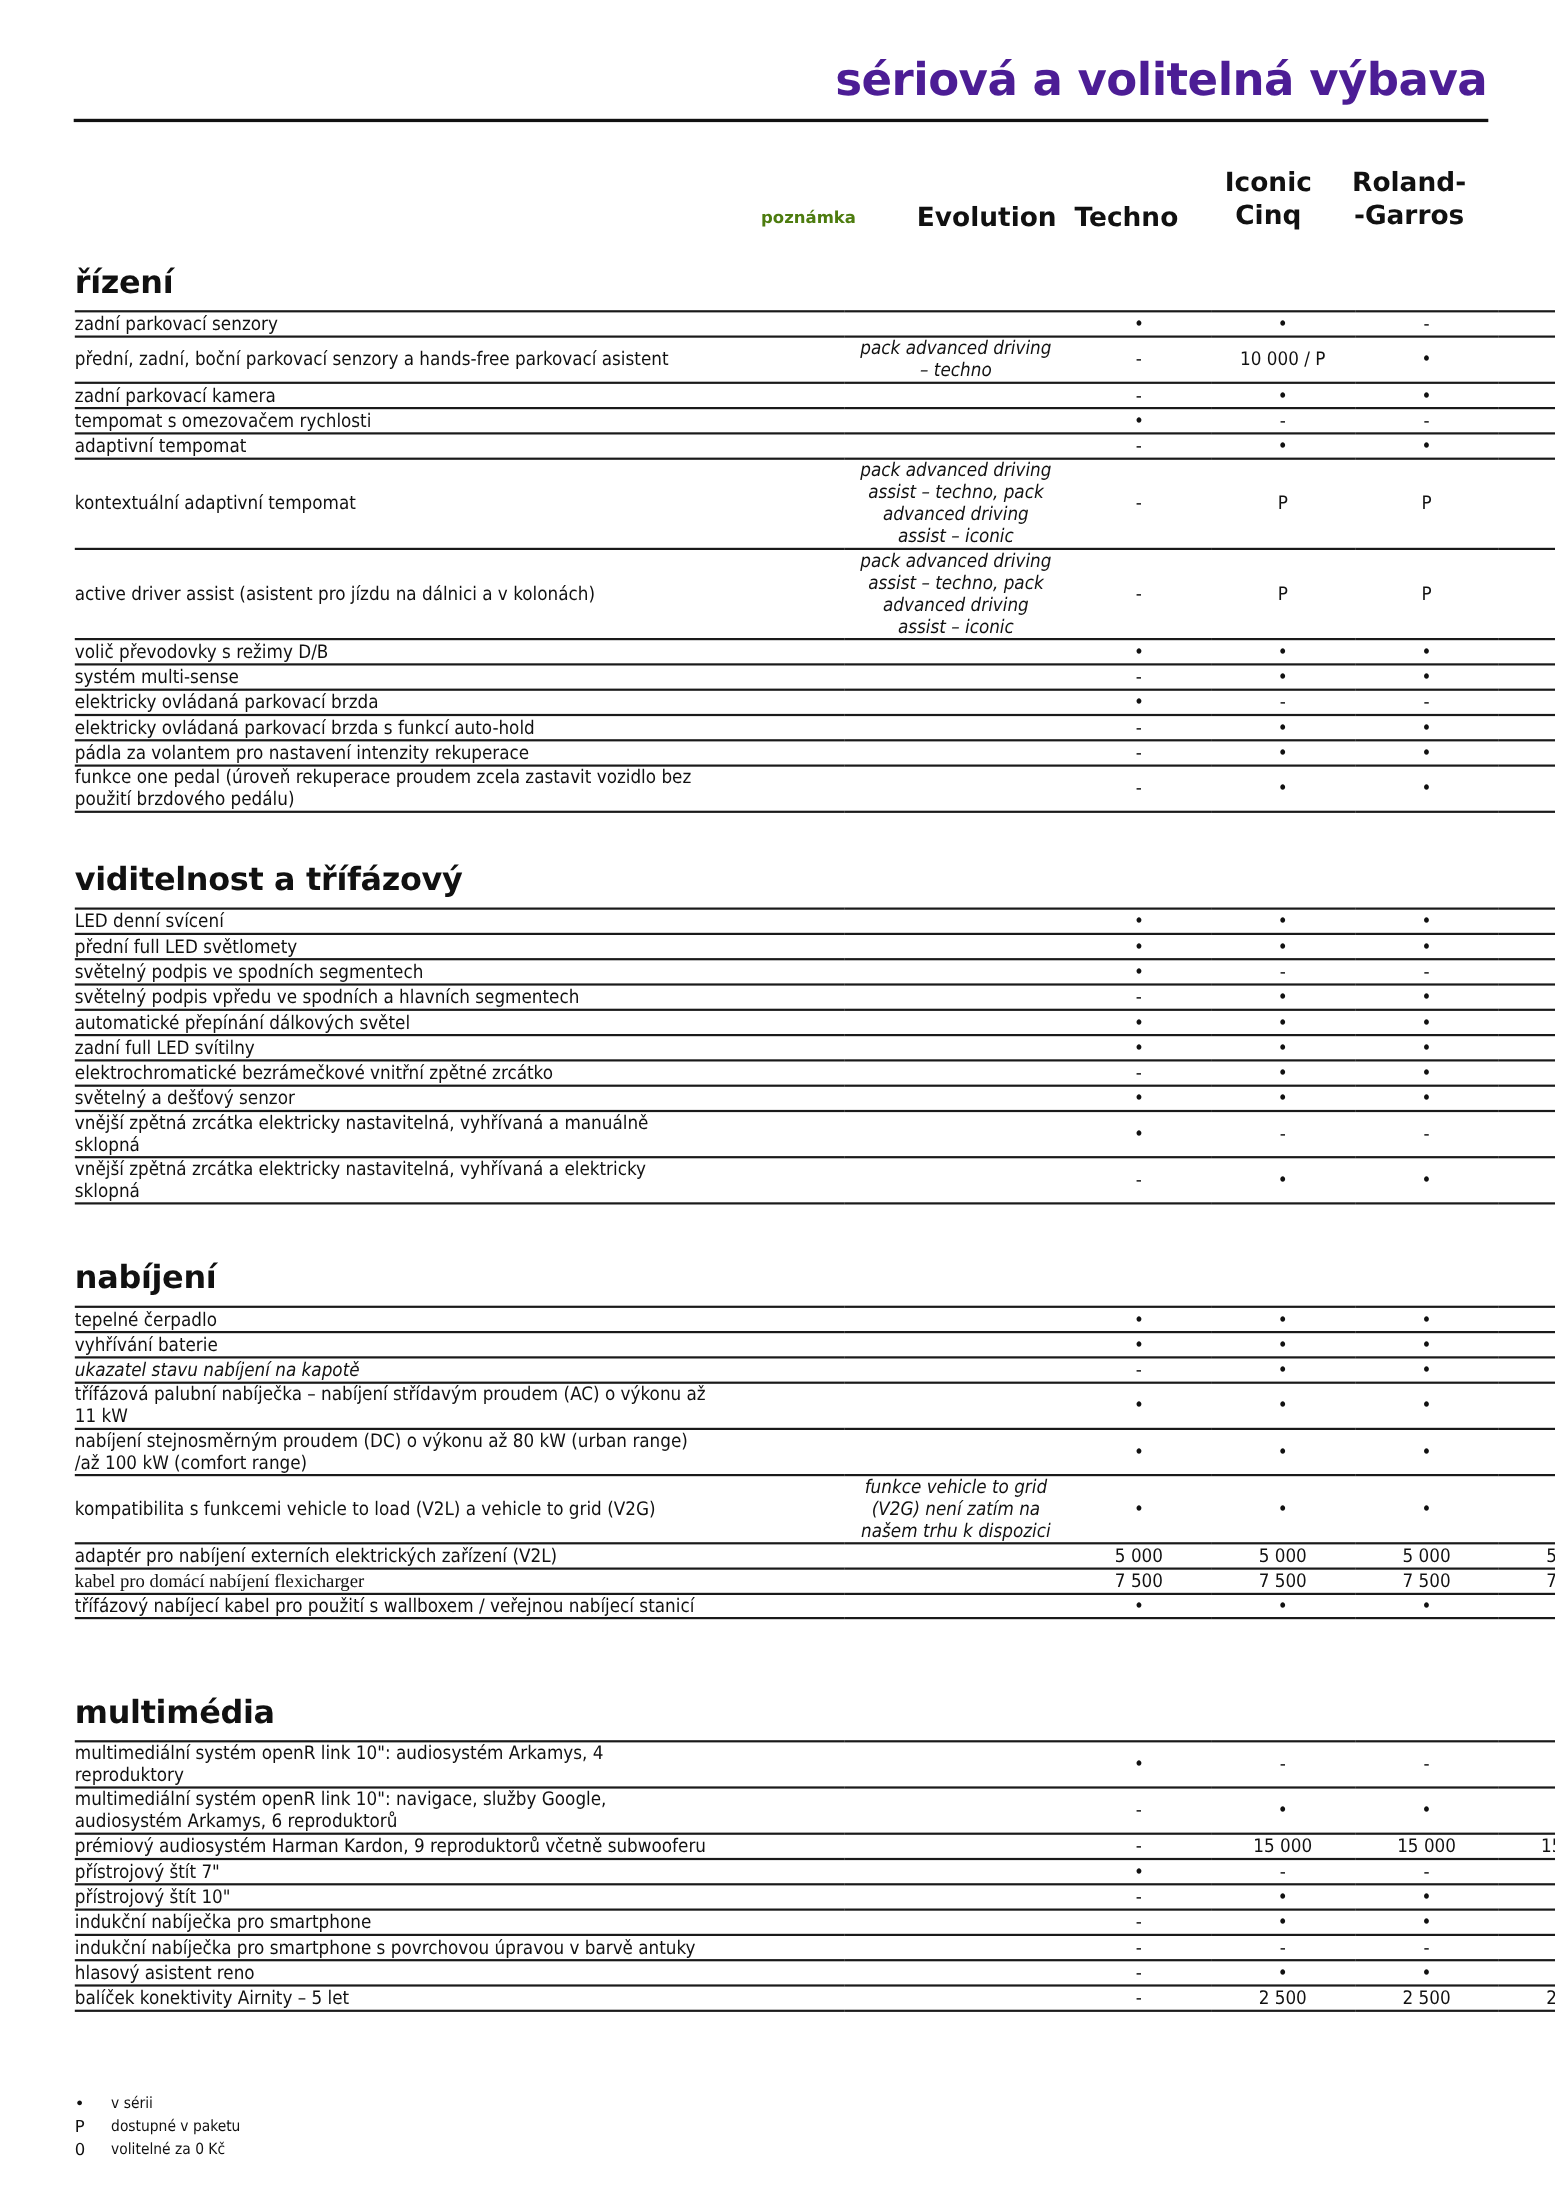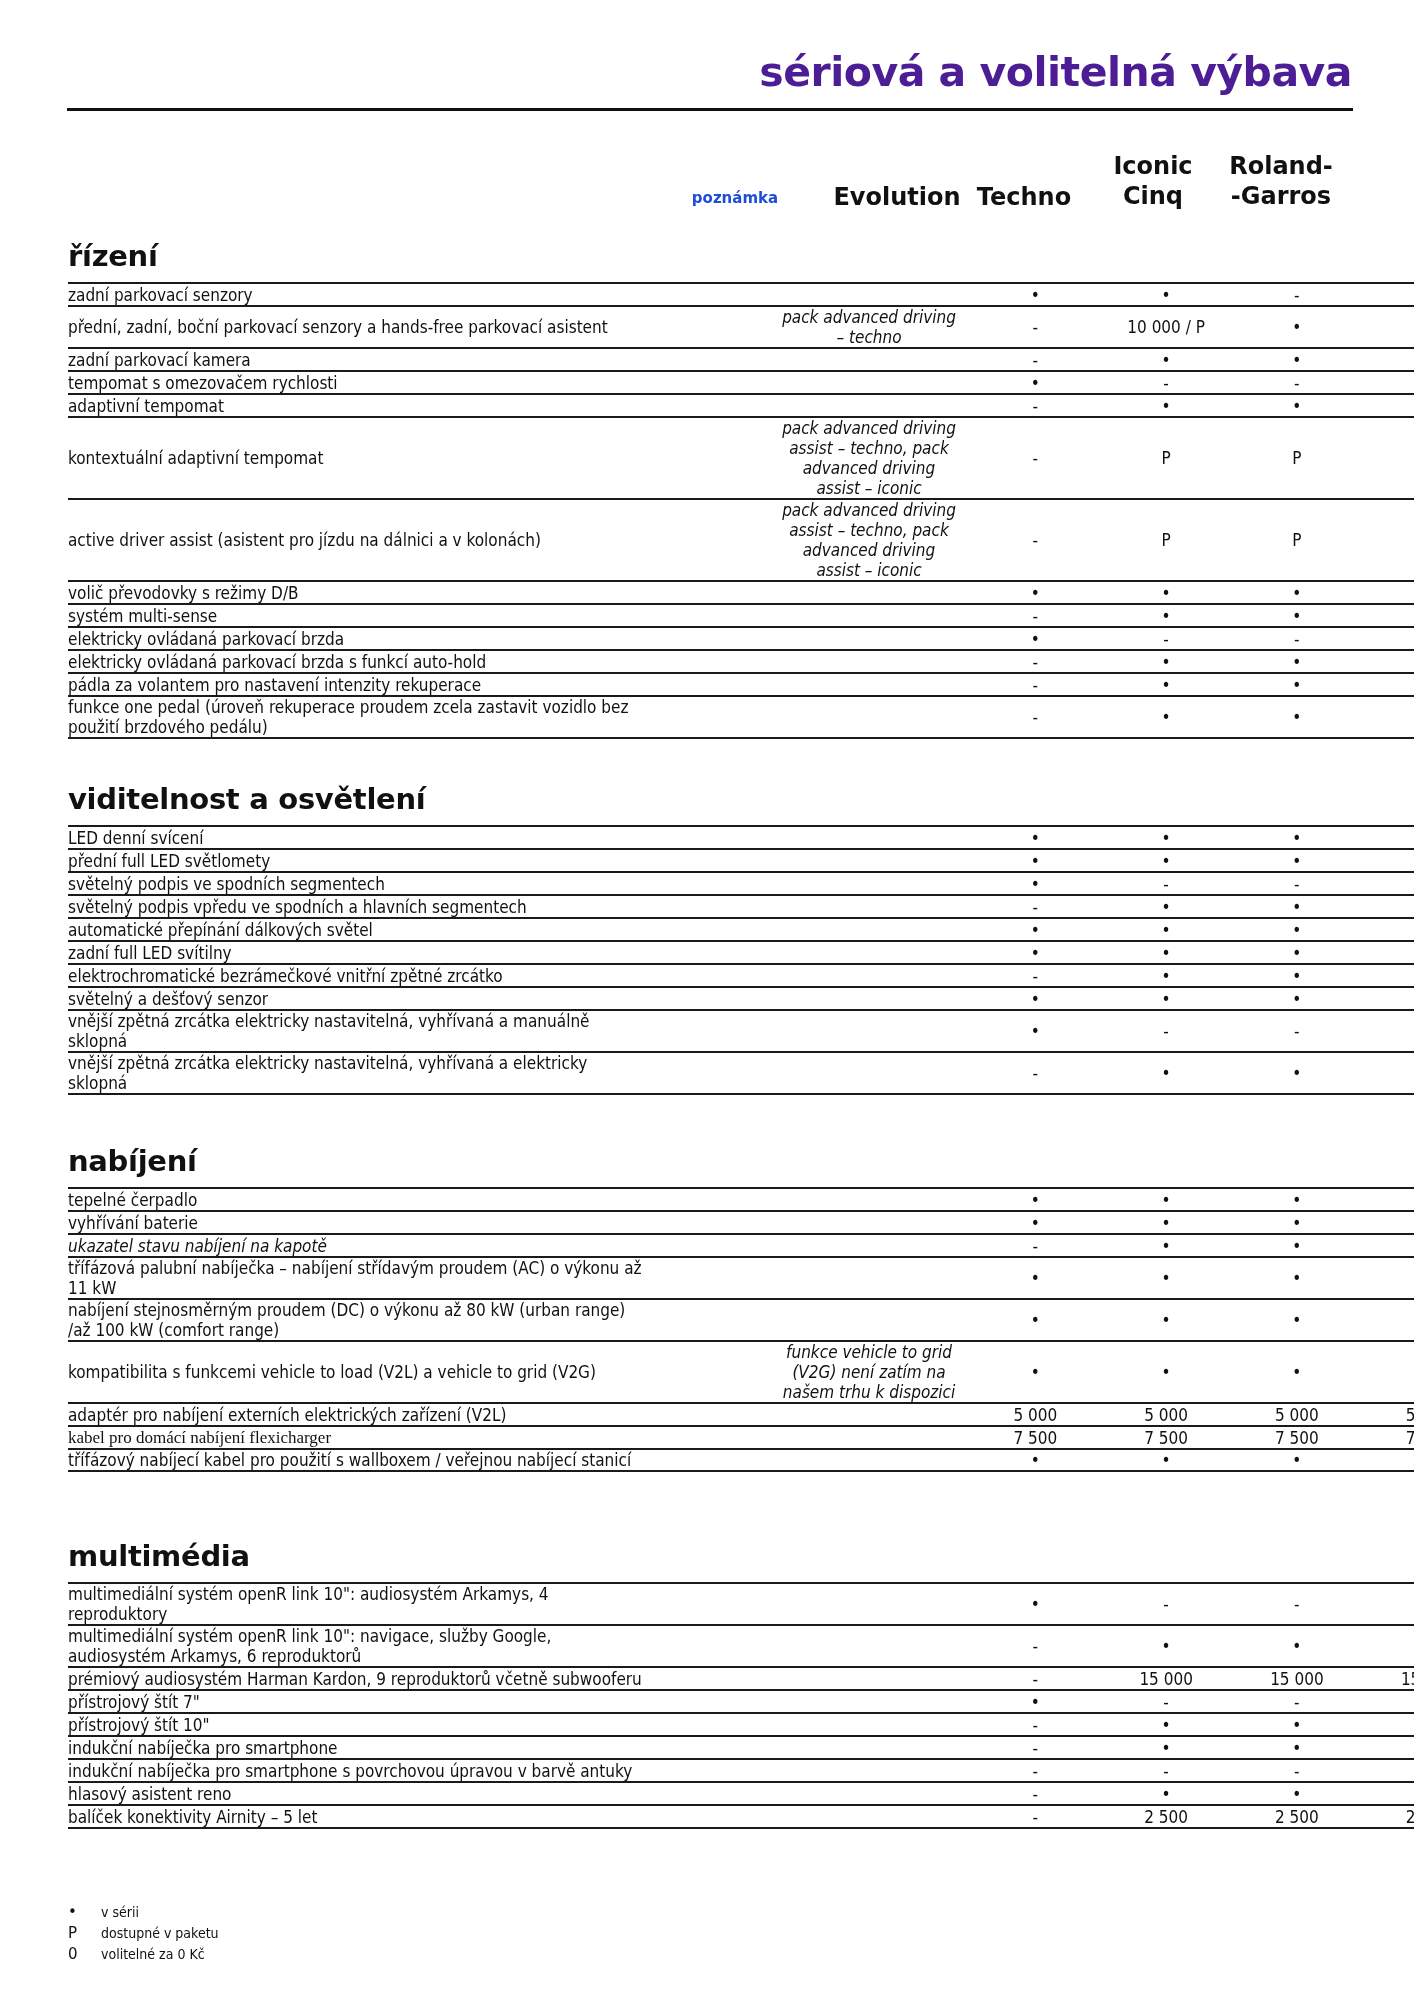--- a/index.html
+++ b/index.html
@@ -16,21 +16,21 @@
   }
   .top-rule {
     position: absolute; left: 67px; width: 1286px; top: 108px; height: 3px; background: #111;
   }
   .col-head {
     position: absolute; font-family: "DejaVu Sans", sans-serif; font-weight: bold;
     font-size: 24px; line-height: 30px; text-align: center; color: #111; white-space: nowrap;
   }
   .col-note-head {
     position: absolute; left: 655px; width: 160px; top: 189px; text-align: center;
-    font-family: "DejaVu Sans", sans-serif; font-weight: bold; font-size: 15px; color: #1d4ed8;
+    font-family: "DejaVu Sans", sans-serif; font-weight: bold; font-size: 15px; color: #4d7c0f;
   }
   .section {
     position: absolute; left: 68px; width: 1277px;
   }
   .section-title {
     font-family: "DejaVu Sans", sans-serif; font-weight: bold;
     font-size: 29px; letter-spacing: -0.3px; height: 40px; line-height: 40px; color: #111;
     margin-bottom: 6px;
   }
   table.spec {
@@ -175,21 +175,21 @@
           <td class="val">-</td>
           <td class="val">•</td>
           <td class="val">•</td>
           <td class="val">•</td>
         </tr>
       </tbody>
     </table>
 </div>
 
 <div class="section" style="top:779px;">
-  <div class="section-title">viditelnost a osvětlení</div>
+  <div class="section-title">viditelnost a třífázový</div>
   <table class="spec">
       <tbody>
         <tr class="h1">
           <td class="label" style="padding-right: 120px;">LED denní svícení</td>
           <td class="note" style="padding-left: 14px; padding-right: 14px;"></td>
           <td class="val">•</td>
           <td class="val">•</td>
           <td class="val">•</td>
           <td class="val">•</td>
         </tr>

